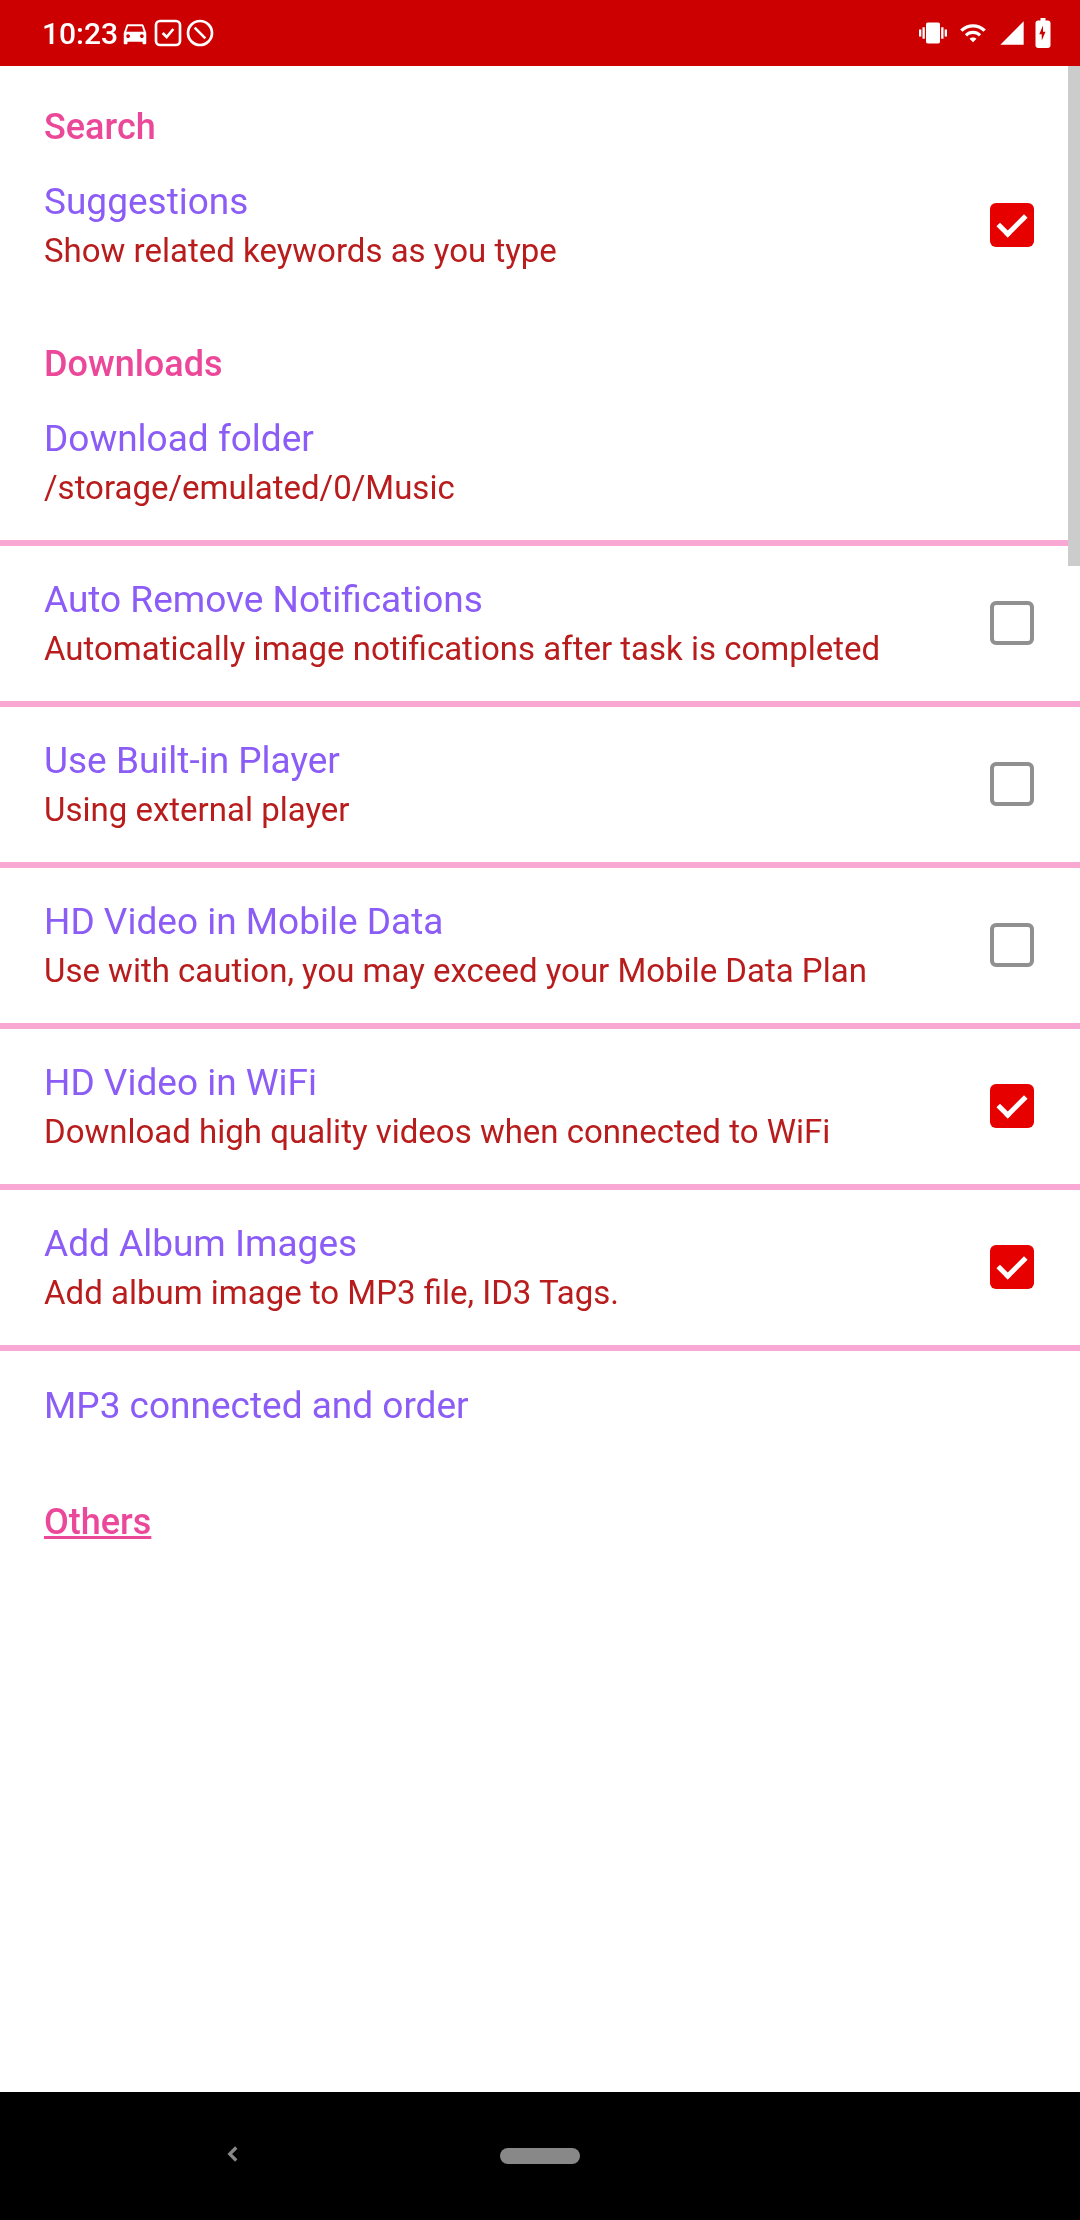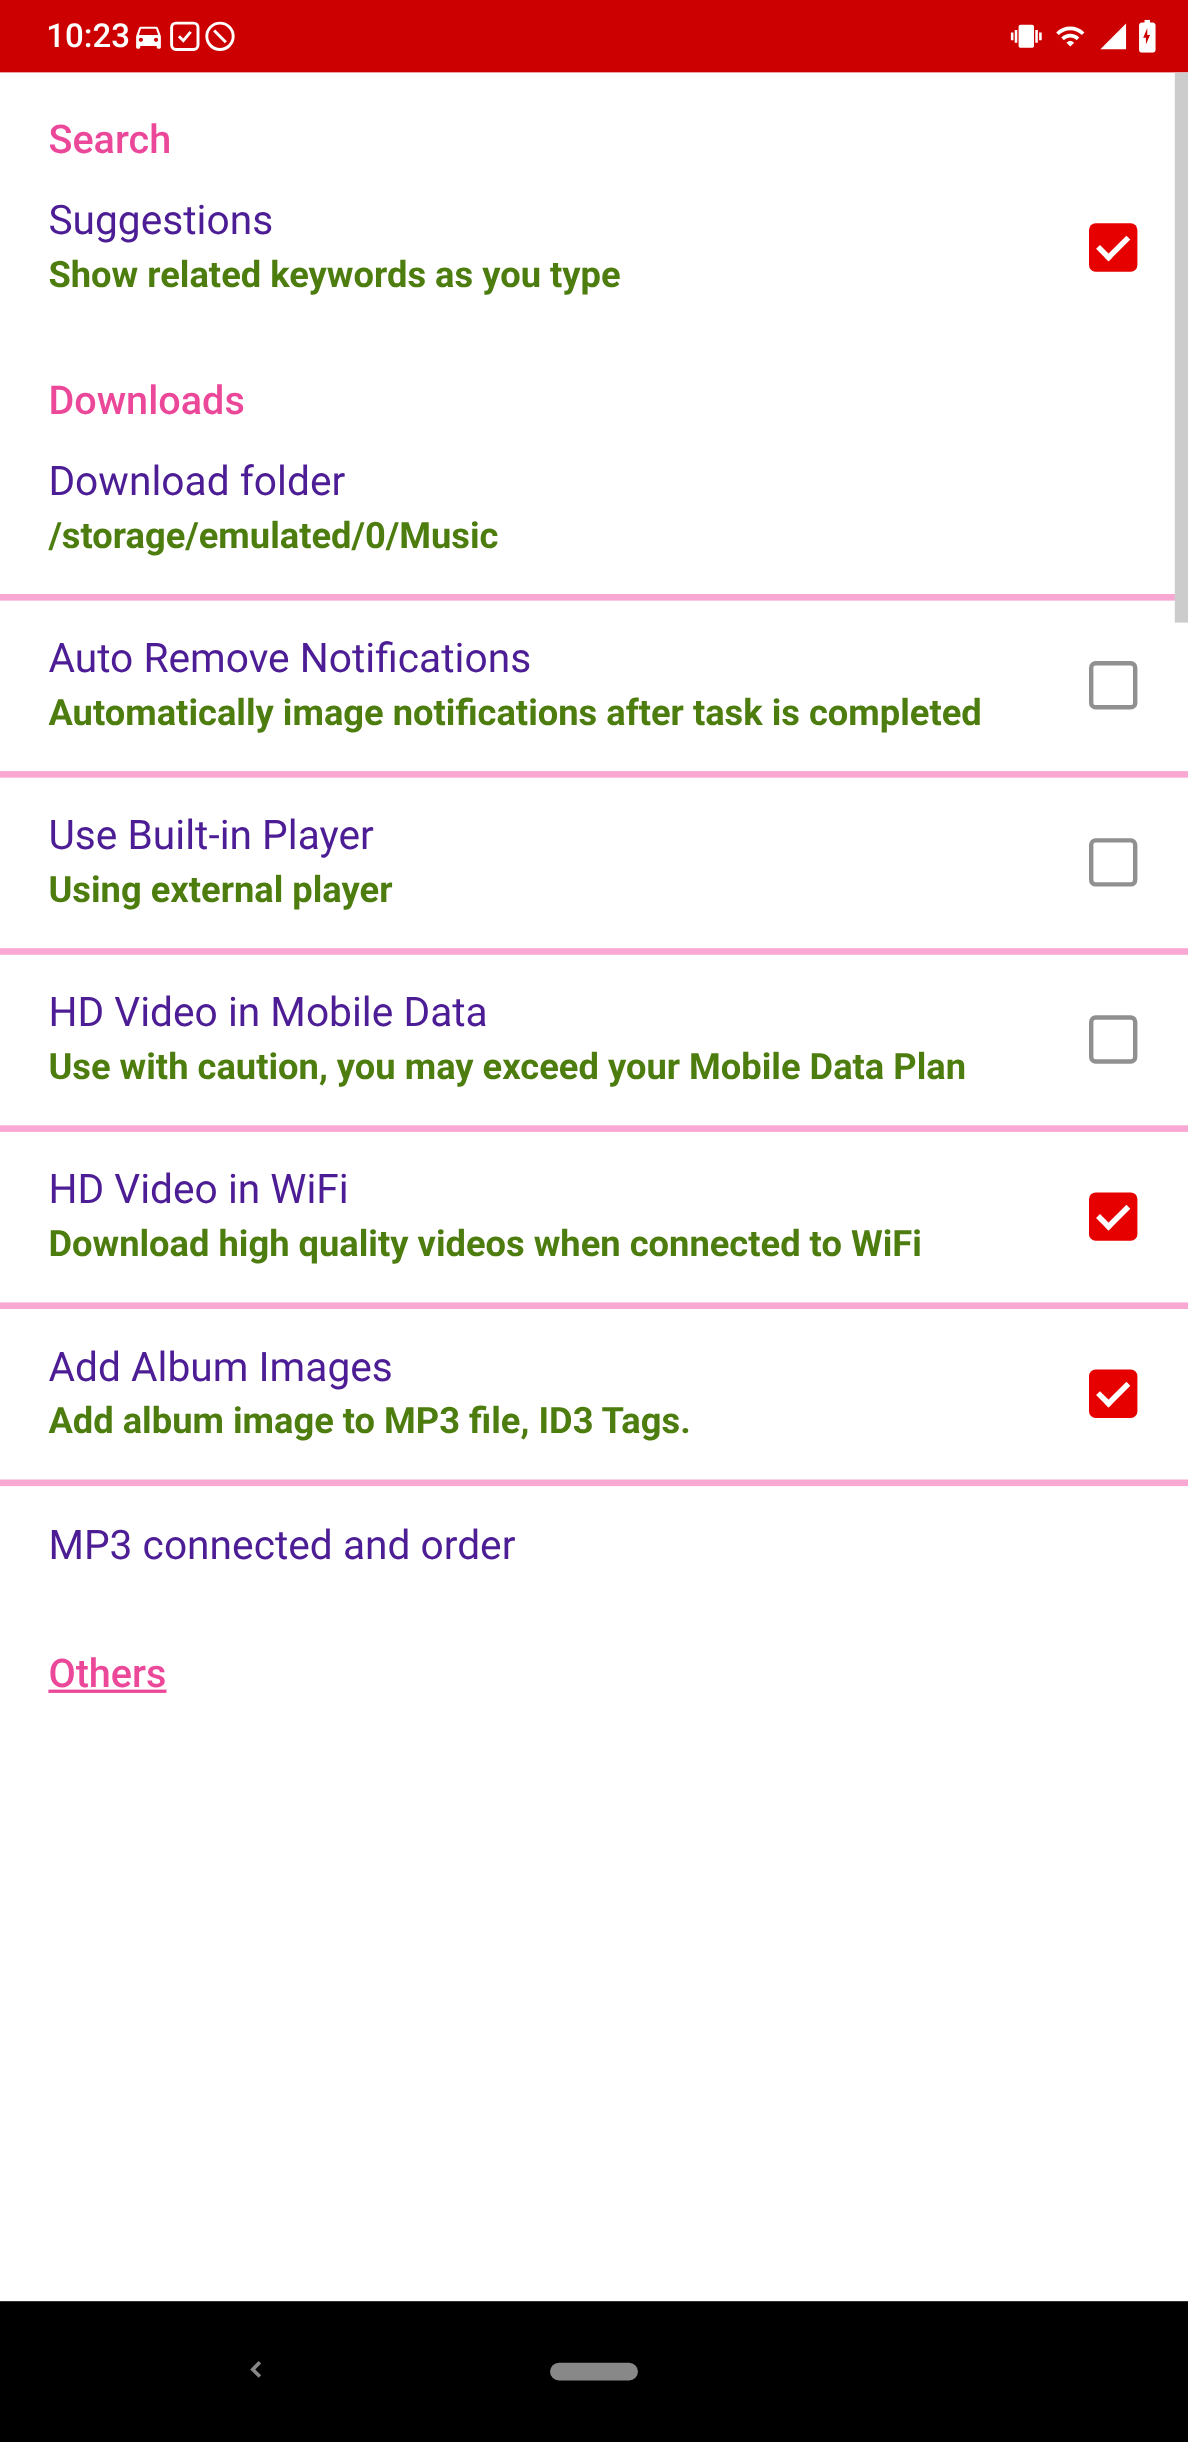--- a/index.html
+++ b/index.html
@@ -60,30 +60,30 @@
     }
     .setting-row.border-bottom {
       border-bottom: 6px solid #f9a8d4;
     }
     .setting-text {
       flex: 1;
       padding-right: 20px;
     }
     .setting-title {
       font-size: 37px;
-      color: #4c1d95;
+      color: #8b5cf6;
       line-height: 1.3;
       font-weight: 400;
     }
     .setting-subtitle {
       font-size: 33px;
-      color: #4d7c0f;
+      color: #b91c1c;
       line-height: 1.3;
       margin-top: 4px;
-      font-weight: 700;
+      font-weight: 400;
     }
     .checkbox {
       width: 48px;
       height: 48px;
       flex-shrink: 0;
       display: flex;
       align-items: center;
       justify-content: center;
     }
     .checkbox-unchecked {

